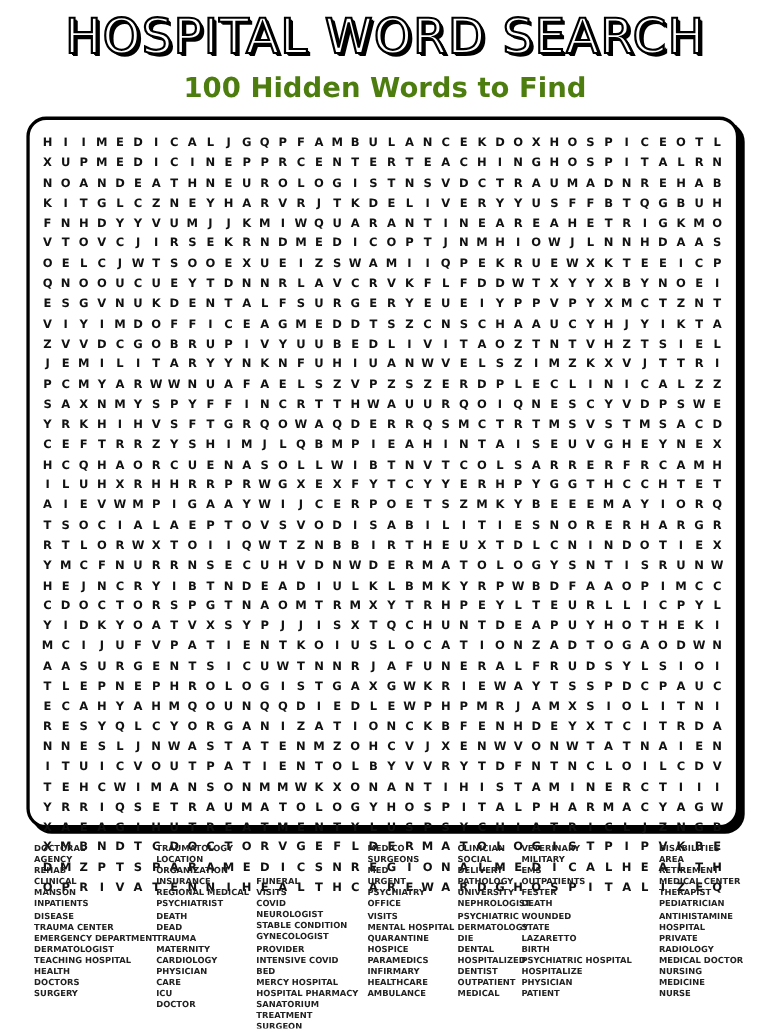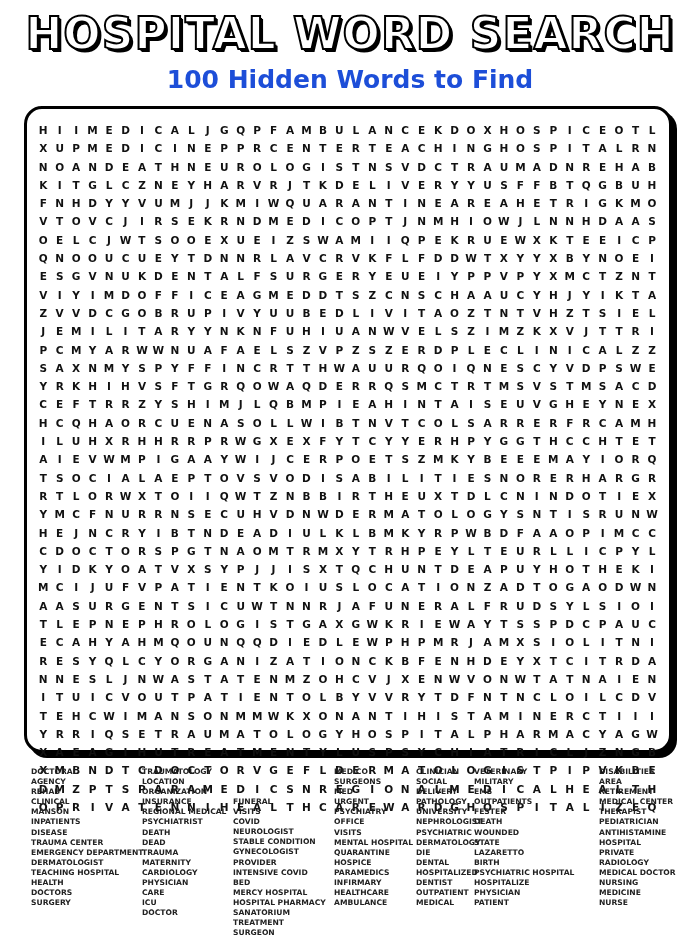--- a/index.html
+++ b/index.html
@@ -1,27 +1,27 @@
 <!DOCTYPE html>
 <html><head>
 <meta charset="utf-8">
 <style>
   html, body { margin:0; padding:0; background:#ffffff; }
   body { width:700px; height:935px; position:relative; overflow:hidden; font-family:"DejaVu Sans", sans-serif; color:#111; }
   .title {
     position:absolute; left:0; top:8px; width:700px; text-align:center;
-    font-family:"DejaVu Sans", sans-serif; font-weight:bold; font-size:44px; letter-spacing:1px;
+    font-family:"DejaVu Sans", sans-serif; font-weight:normal; font-size:44px; letter-spacing:1px;
     color:#fff;
     -webkit-text-stroke: 2px #000;
     text-shadow: 3px 3px 0 #000, 2px 2px 0 #000;
     line-height:52px;
   }
   .subtitle {
     position:absolute; left:0; top:64px; width:700px; text-align:center;
-    font-family:"DejaVu Sans", sans-serif; font-weight:bold; font-size:25px; color:#1d4ed8; line-height:32px;
+    font-family:"DejaVu Sans", sans-serif; font-weight:bold; font-size:25px; color:#4d7c0f; line-height:32px;
   }
   .grid-box {
     position:absolute; left:24px; top:106px; width:642px; height:641px;
     border:3px solid #000; border-radius:18px;
     box-shadow: 5px 5px 0 #000;
     background:#fff;
   }
   .grid {
     position:absolute; left:35px; top:121px;
     display:grid; grid-template-columns: repeat(38, 16.46px); grid-auto-rows:18.3px;

